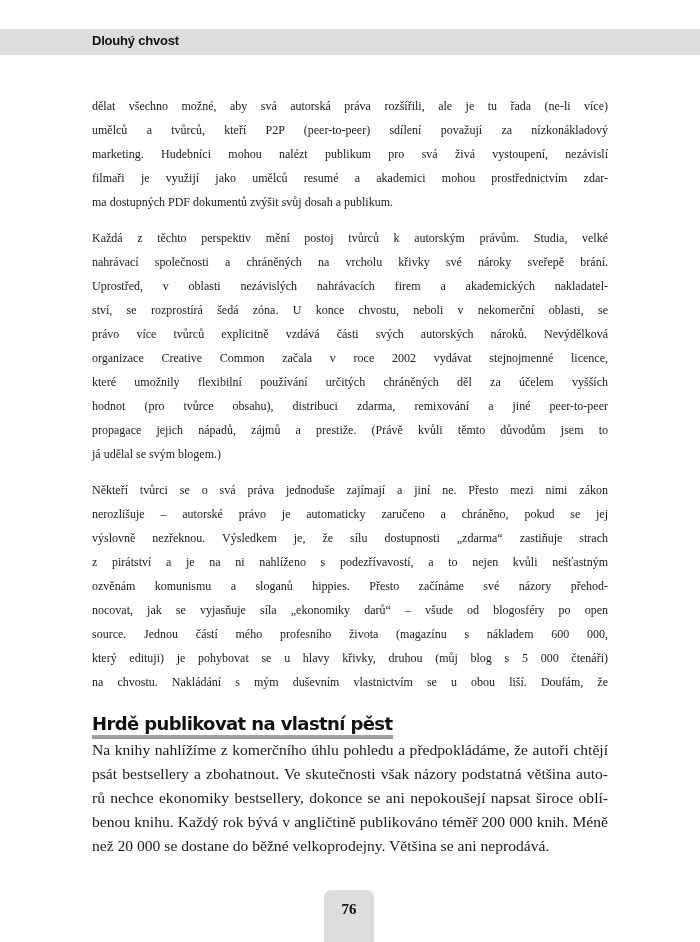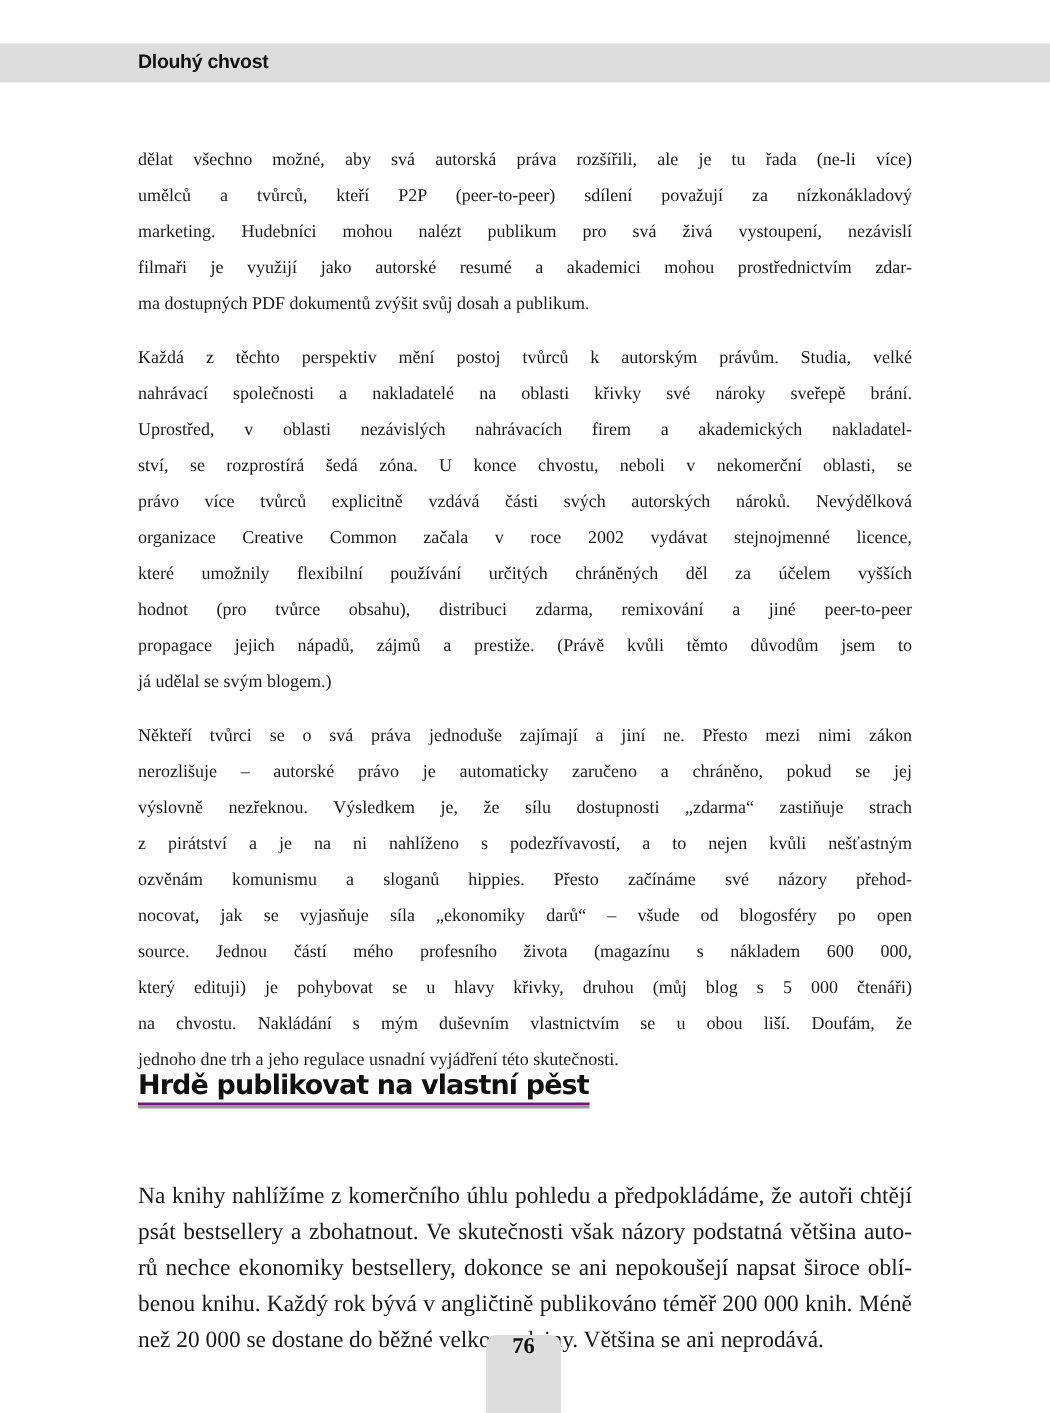--- a/index.html
+++ b/index.html
@@ -21,75 +21,74 @@
   .para { margin: 0 0 12px 0; }
   .line {
     display: block; height: 24px; line-height: 24px;
     text-align: justify; text-align-last: justify; white-space: nowrap;
   }
   .line.last { text-align-last: left; }
   .section-heading {
     position: absolute; left: 92px; top: 698px;
     font-family: "DejaVu Sans", sans-serif; font-size: 18px; font-weight: bold;
     color: #111; letter-spacing: -0.6px;
-    border-bottom: 2px solid #701a75;
+    border-bottom: 2px solid #a3a3a3;
     box-shadow: 0 2px 0 #999;
     padding-bottom: 0px; line-height: 22px;
   }
   .content2 {
     position: absolute; left: 92px; top: 738px; width: 516px;
-    font-family: "Liberation Serif", serif; font-size: 15.6px; color: #1a1a1a; margin-top: 48px;
+    font-family: "Liberation Serif", serif; font-size: 15.6px; color: #1a1a1a;
   }
   .page-tab {
     position: absolute; left: 324px; top: 890px; width: 50px; height: 52px;
     background: #dddddd; border-radius: 7px 7px 0 0;
   }
   .page-number {
-    display: block; text-align: center; 
+    display: block; text-align: center; margin-top: 11px;
     font-family: "Liberation Serif", serif; font-weight: bold; font-size: 15px; color: #111;
   }
 </style>
 </head>
 <body>
 
 <div class="header-bar">
   <span class="header-title">Dlouhý chvost</span>
 </div>
 
 <div class="content">
   <div class="para">
     <span class="line">dělat všechno možné, aby svá autorská práva rozšířili, ale je tu řada (ne-li více)</span>
     <span class="line">umělců a tvůrců, kteří P2P (peer-to-peer) sdílení považují za nízkonákladový</span>
     <span class="line">marketing. Hudebníci mohou nalézt publikum pro svá živá vystoupení, nezávislí</span>
-    <span class="line">filmaři je využijí jako autorské resumé a akademici mohou prostřednictvím zdar-</span>
+    <span class="line">filmaři je využijí jako umělců resumé a akademici mohou prostřednictvím zdar-</span>
     <span class="line last">ma dostupných PDF dokumentů zvýšit svůj dosah a publikum.</span>
   </div>
   <div class="para">
     <span class="line">Každá z těchto perspektiv mění postoj tvůrců k autorským právům. Studia, velké</span>
-    <span class="line">nahrávací společnosti a nakladatelé na oblasti křivky své nároky sveřepě brání.</span>
+    <span class="line">nahrávací společnosti a chráněných na vrcholu křivky své nároky sveřepě brání.</span>
     <span class="line">Uprostřed, v oblasti nezávislých nahrávacích firem a akademických nakladatel-</span>
     <span class="line">ství, se rozprostírá šedá zóna. U konce chvostu, neboli v nekomerční oblasti, se</span>
     <span class="line">právo více tvůrců explicitně vzdává části svých autorských nároků. Nevýdělková</span>
     <span class="line">organizace Creative Common začala v roce 2002 vydávat stejnojmenné licence,</span>
     <span class="line">které umožnily flexibilní používání určitých chráněných děl za účelem vyšších</span>
     <span class="line">hodnot (pro tvůrce obsahu), distribuci zdarma, remixování a jiné peer-to-peer</span>
     <span class="line">propagace jejich nápadů, zájmů a prestiže. (Právě kvůli těmto důvodům jsem to</span>
     <span class="line last">já udělal se svým blogem.)</span>
   </div>
   <div class="para">
     <span class="line">Někteří tvůrci se o svá práva jednoduše zajímají a jiní ne. Přesto mezi nimi zákon</span>
     <span class="line">nerozlišuje – autorské právo je automaticky zaručeno a chráněno, pokud se jej</span>
     <span class="line">výslovně nezřeknou. Výsledkem je, že sílu dostupnosti „zdarma“ zastiňuje strach</span>
     <span class="line">z pirátství a je na ni nahlíženo s podezřívavostí, a to nejen kvůli nešťastným</span>
     <span class="line">ozvěnám komunismu a sloganů hippies. Přesto začínáme své názory přehod-</span>
     <span class="line">nocovat, jak se vyjasňuje síla „ekonomiky darů“ – všude od blogosféry po open</span>
     <span class="line">source. Jednou částí mého profesního života (magazínu s nákladem 600 000,</span>
     <span class="line">který edituji) je pohybovat se u hlavy křivky, druhou (můj blog s 5 000 čtenáři)</span>
     <span class="line">na chvostu. Nakládání s mým duševním vlastnictvím se u obou liší. Doufám, že</span>
-    <span class="line last">jednoho dne trh a jeho regulace usnadní vyjádření této skutečnosti.</span>
   </div>
 </div>
 
 <h2 class="section-heading">Hrdě publikovat na vlastní pěst</h2>
 
 <div class="content2">
   <div class="para">
     <span class="line">Na knihy nahlížíme z komerčního úhlu pohledu a předpokládáme, že autoři chtějí</span>
     <span class="line">psát bestsellery a zbohatnout. Ve skutečnosti však názory podstatná většina auto-</span>
     <span class="line">rů nechce ekonomiky bestsellery, dokonce se ani nepokoušejí napsat široce oblí-</span>

